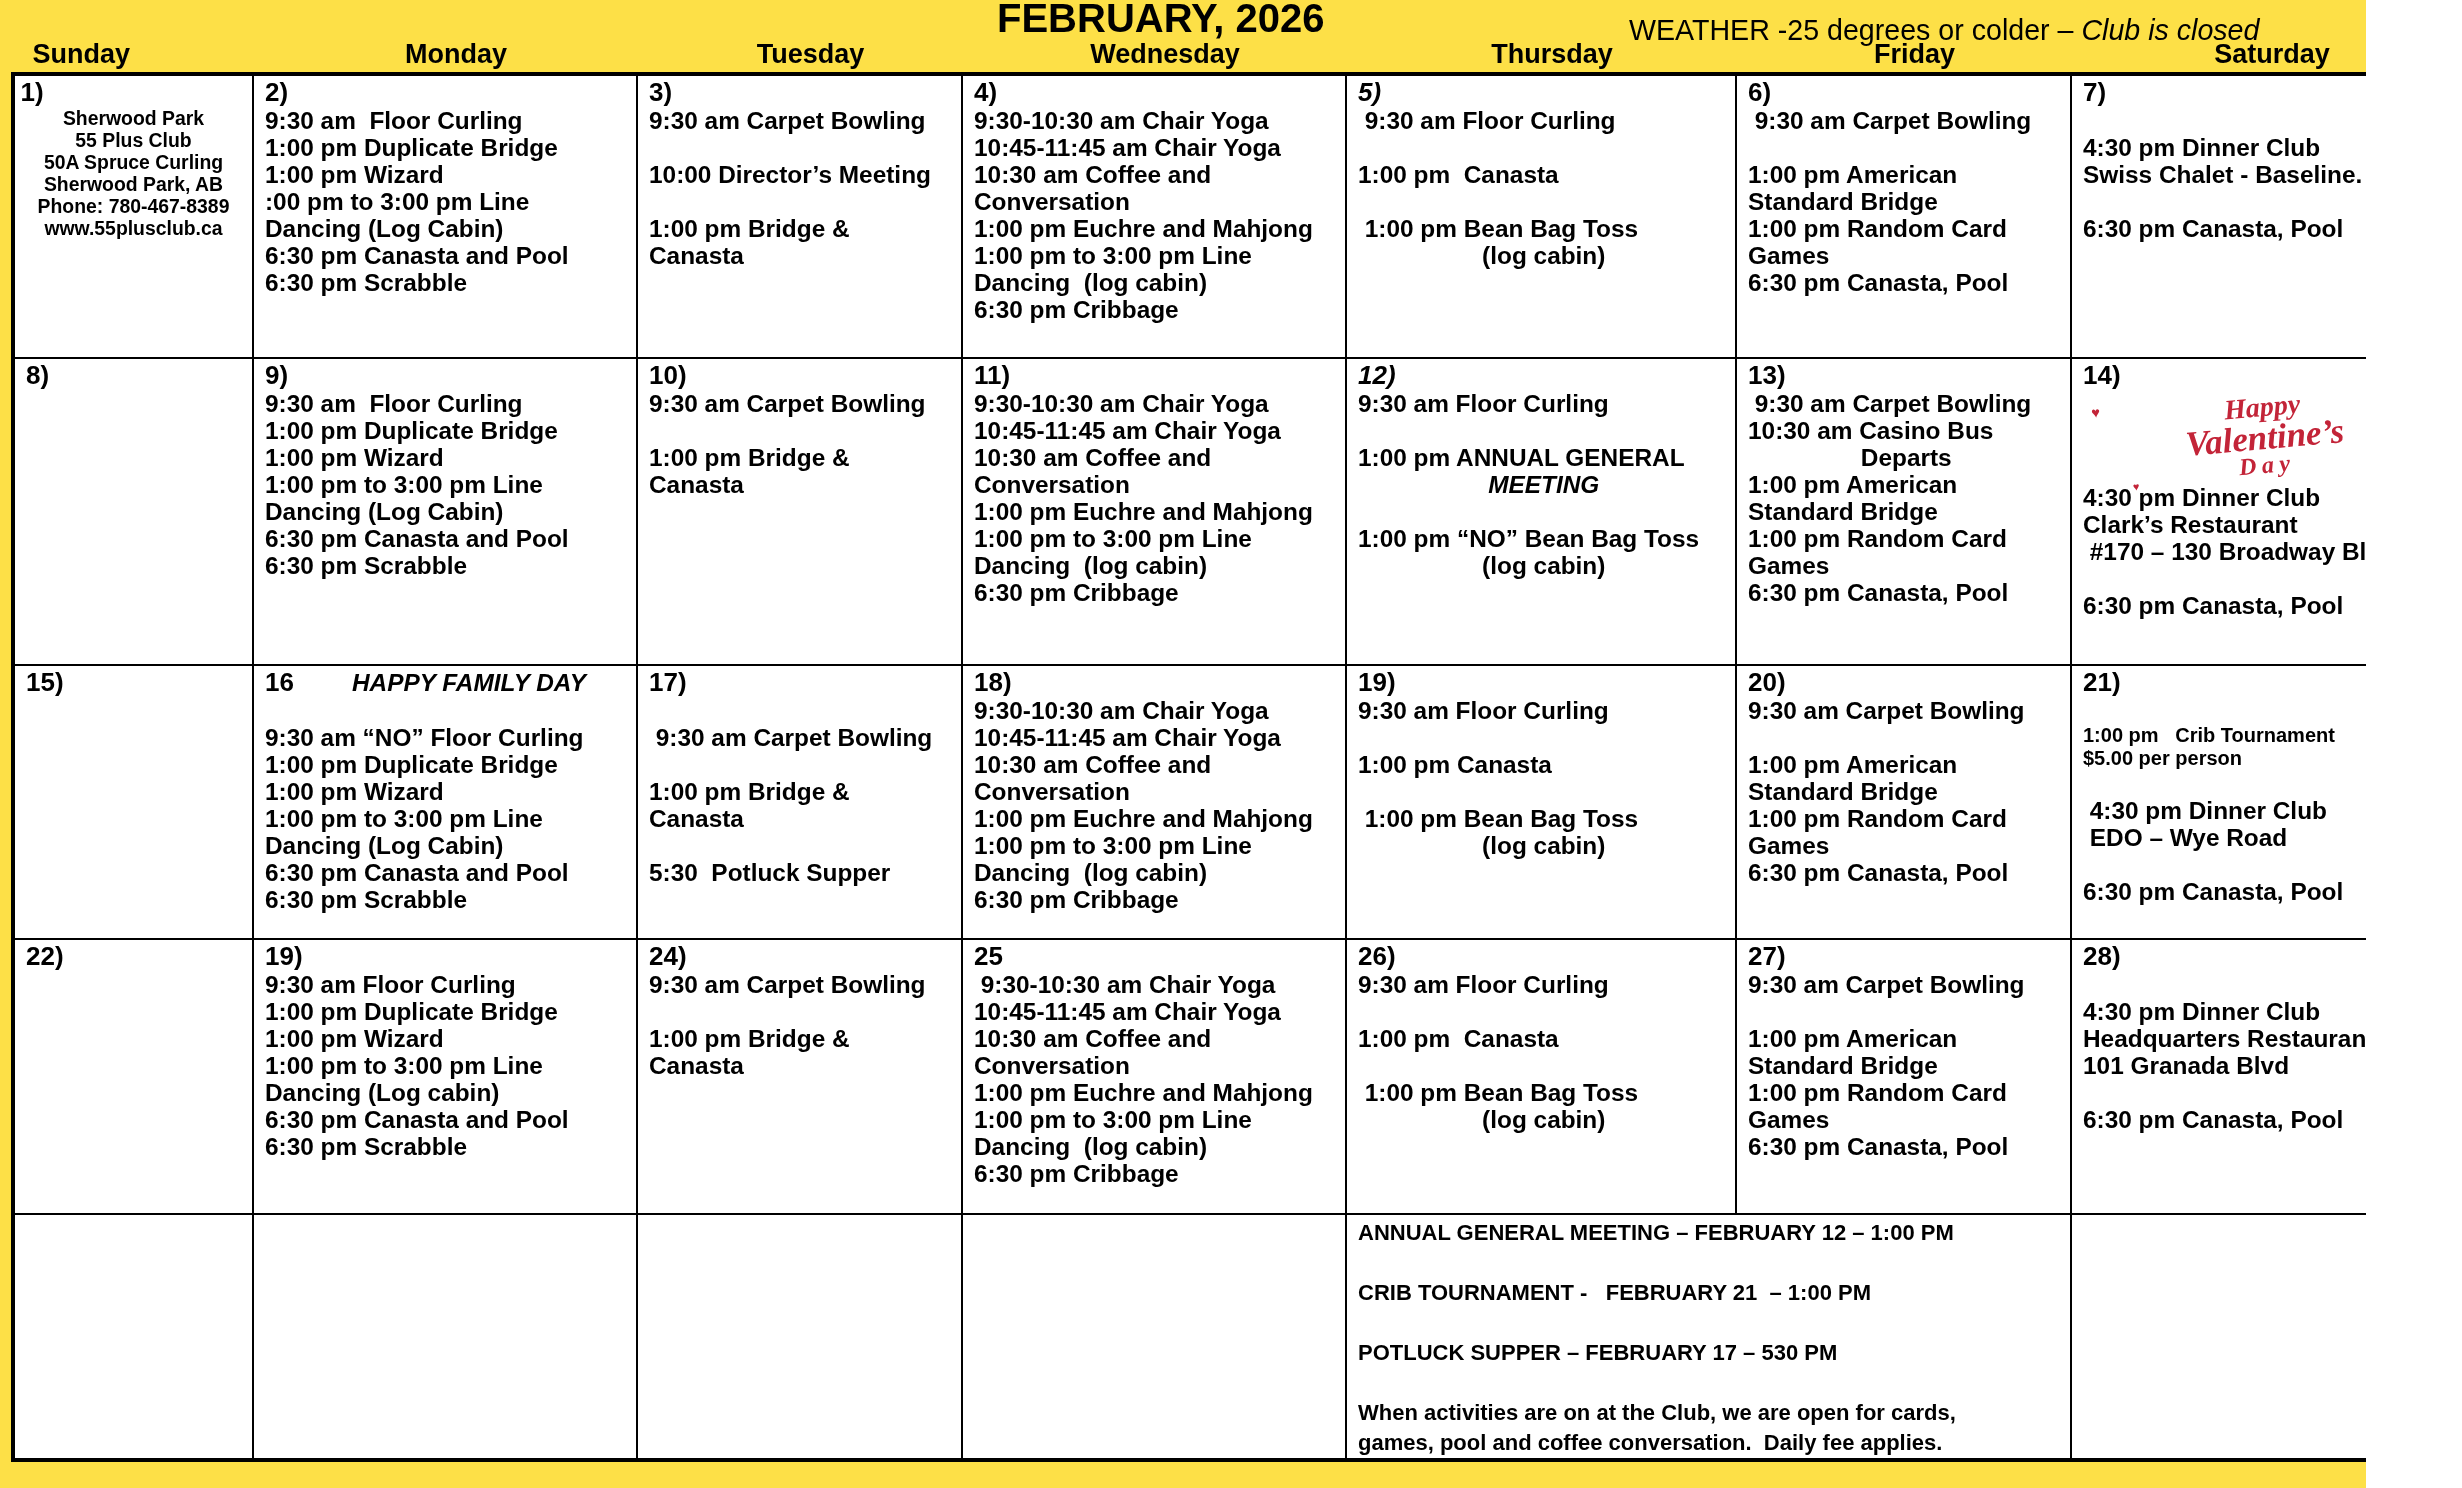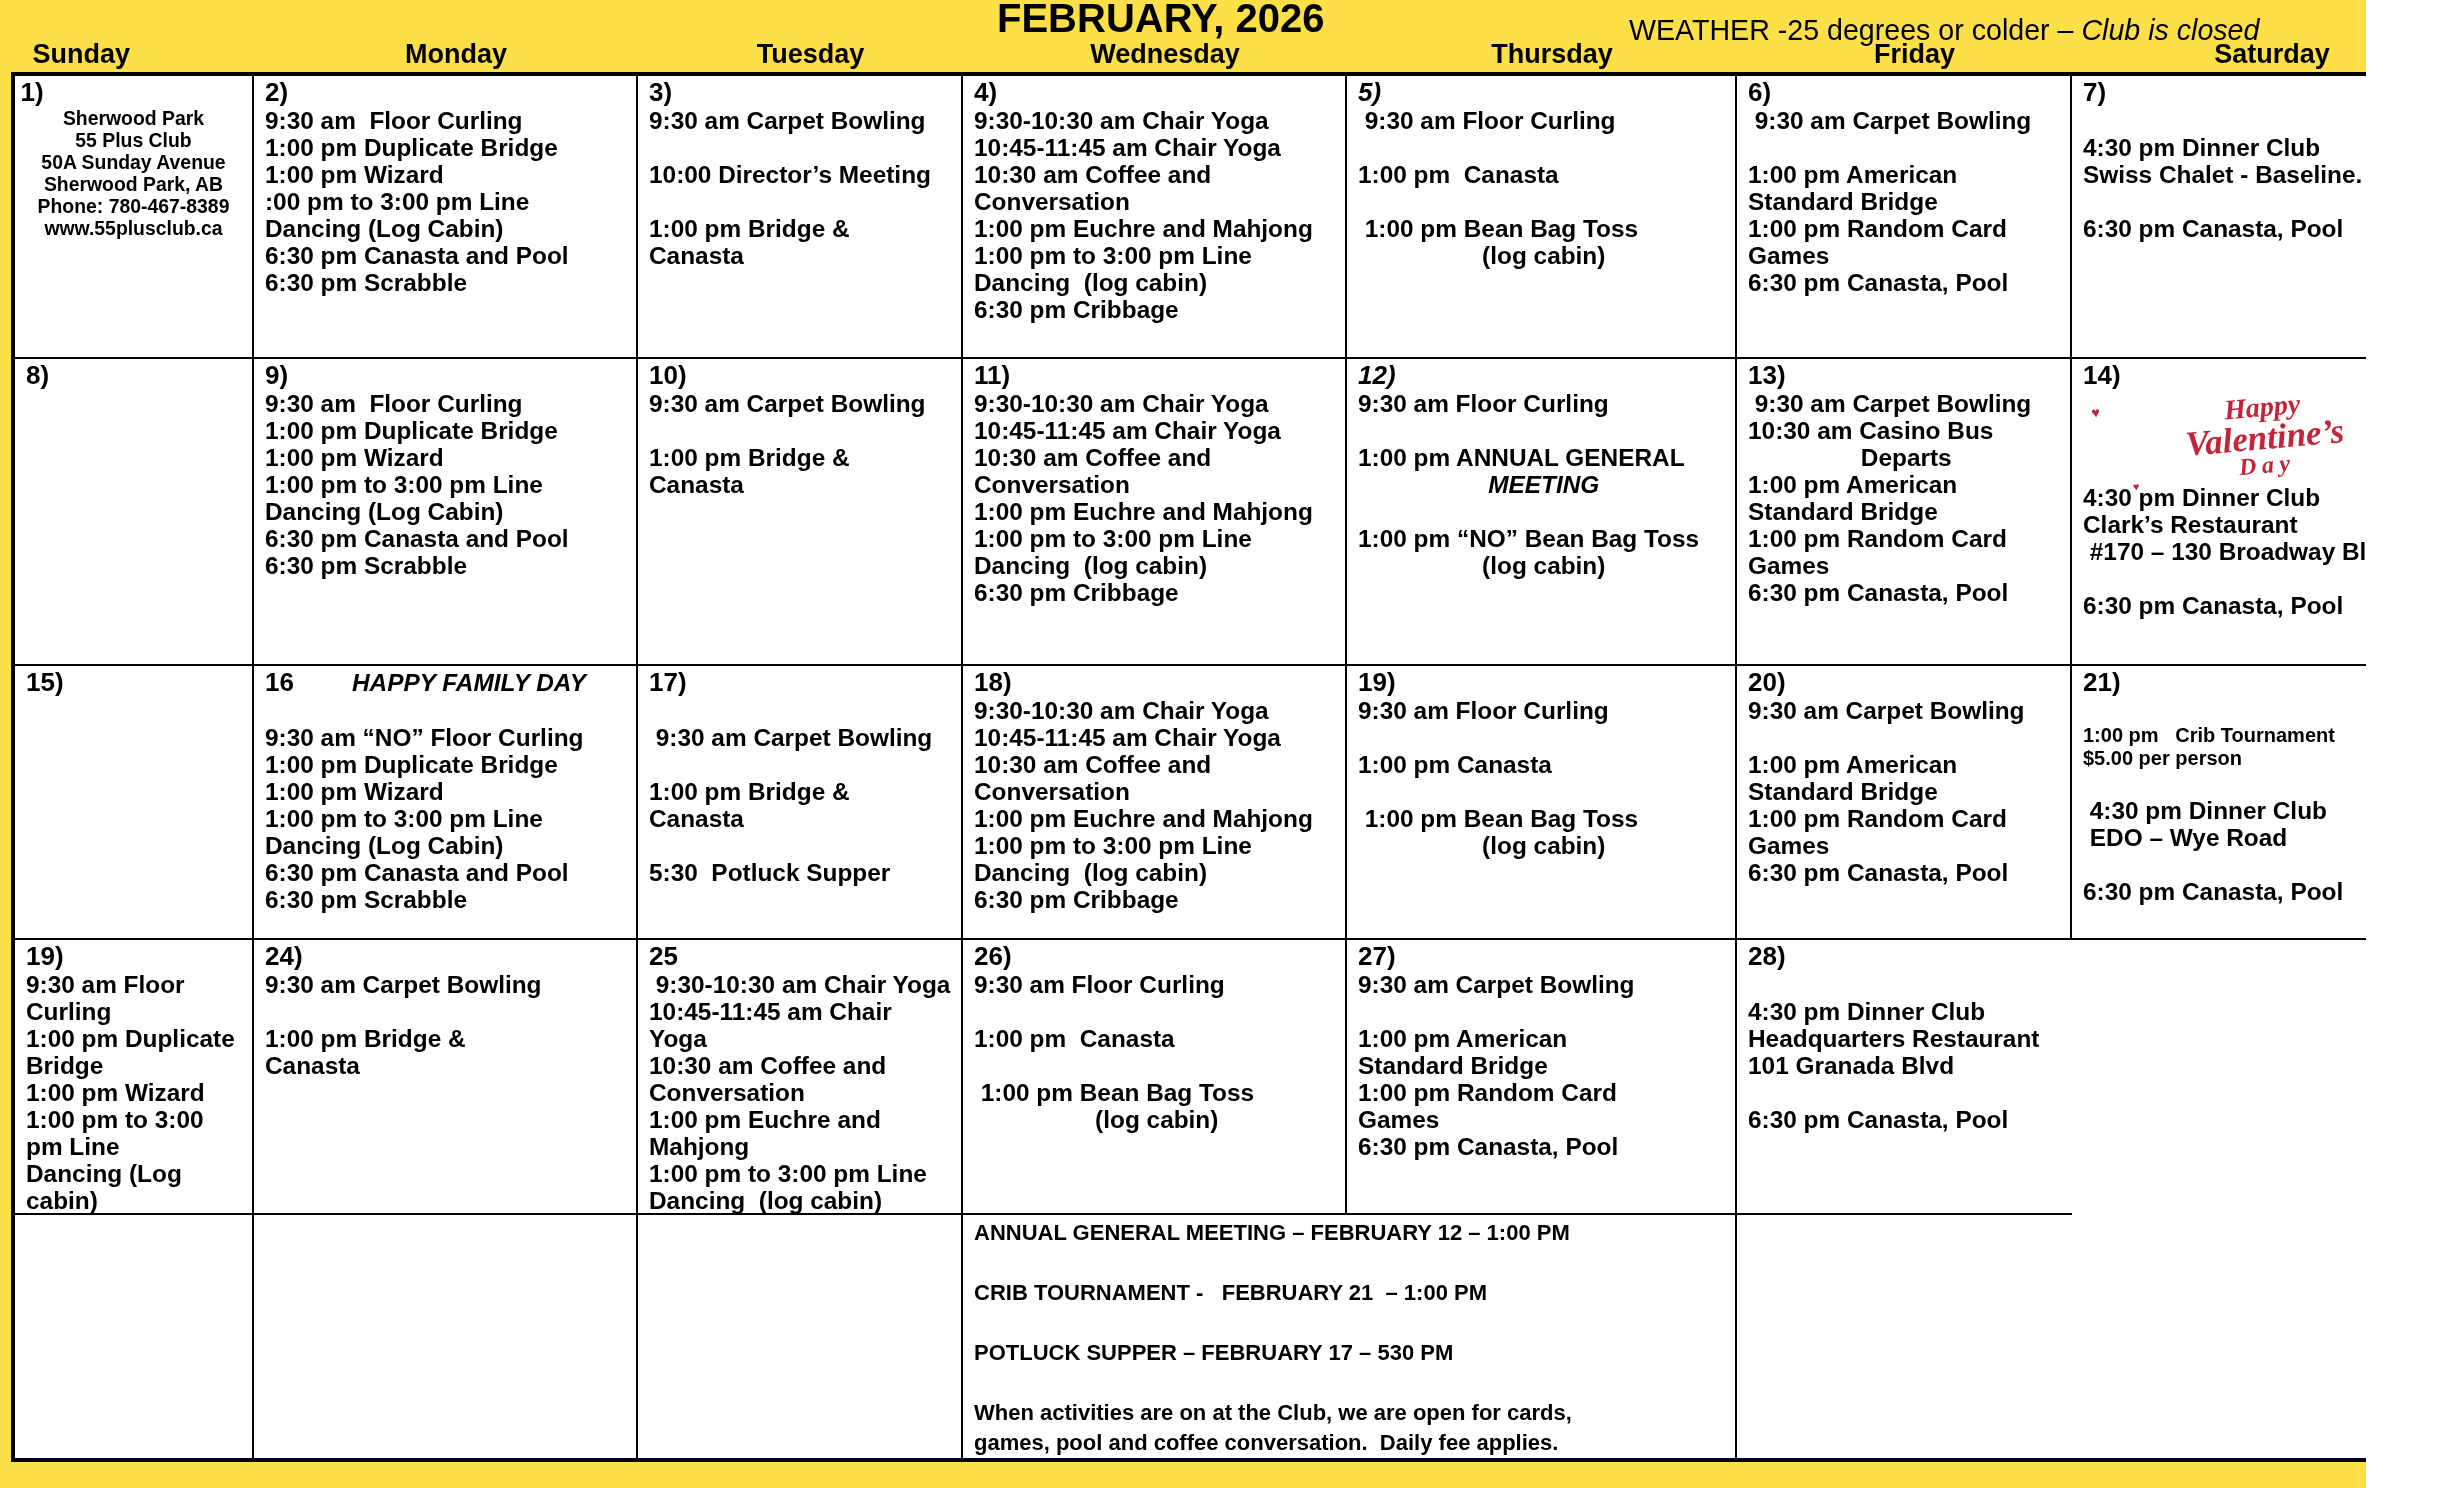--- a/index.html
+++ b/index.html
@@ -53,41 +53,42 @@
   <div class="dayrow">
       <div class="dh first">Sunday</div>
       <div class="dh">Monday</div>
       <div class="dh">Tuesday</div>
       <div class="dh">Wednesday</div>
       <div class="dh">Thursday</div>
       <div class="dh">Friday</div>
       <div class="dh">Saturday</div>
     </div>
   <div class="grid">
-      <div class="cell info"><div class="numline"><span class="num">1)</span></div><div class="info-line">Sherwood Park</div><div class="info-line">55 Plus Club</div><div class="info-line">50A Sunday Avenue</div><div class="info-line">Sherwood Park, AB</div><div class="info-line">Phone: 780-467-8389</div><div class="info-line">www.55plusclub.ca</div></div>
+      <div class="cell info"><div class="numline"><span class="num">1)</span></div><div class="info-line">Sherwood Park</div><div class="info-line">55 Plus Club</div><div class="info-line">50A Spruce Curling</div><div class="info-line">Sherwood Park, AB</div><div class="info-line">Phone: 780-467-8389</div><div class="info-line">www.55plusclub.ca</div></div>
       <div class="cell"><div class="numline"><span class="num">2)</span></div><div class="line">9:30 am  Floor Curling</div><div class="line">1:00 pm Duplicate Bridge</div><div class="line">1:00 pm Wizard</div><div class="line">:00 pm to 3:00 pm Line</div><div class="line">Dancing (Log Cabin)</div><div class="line">6:30 pm Canasta and Pool</div><div class="line">6:30 pm Scrabble</div></div>
       <div class="cell"><div class="numline"><span class="num">3)</span></div><div class="line">9:30 am Carpet Bowling</div><div class="line"></div><div class="line">10:00 Director’s Meeting</div><div class="line"></div><div class="line">1:00 pm Bridge &amp;</div><div class="line">Canasta</div></div>
       <div class="cell"><div class="numline"><span class="num">4)</span></div><div class="line">9:30-10:30 am Chair Yoga</div><div class="line">10:45-11:45 am Chair Yoga</div><div class="line">10:30 am Coffee and</div><div class="line">Conversation</div><div class="line">1:00 pm Euchre and Mahjong</div><div class="line">1:00 pm to 3:00 pm Line</div><div class="line">Dancing  (log cabin)</div><div class="line">6:30 pm Cribbage</div></div>
       <div class="cell"><div class="numline"><span class="num italic">5)</span></div><div class="line"> 9:30 am Floor Curling</div><div class="line"></div><div class="line">1:00 pm  Canasta</div><div class="line"></div><div class="line"> 1:00 pm Bean Bag Toss</div><div class="line center">(log cabin)</div></div>
       <div class="cell"><div class="numline"><span class="num">6)</span></div><div class="line"> 9:30 am Carpet Bowling</div><div class="line"></div><div class="line">1:00 pm American</div><div class="line">Standard Bridge</div><div class="line">1:00 pm Random Card</div><div class="line">Games</div><div class="line">6:30 pm Canasta, Pool</div></div>
       <div class="cell last-col"><div class="numline"><span class="num">7)</span></div><div class="line"></div><div class="line">4:30 pm Dinner Club</div><div class="line">Swiss Chalet - Baseline.</div><div class="line"></div><div class="line">6:30 pm Canasta, Pool</div></div>
       <div class="cell"><div class="numline"><span class="num">8)</span></div></div>
       <div class="cell"><div class="numline"><span class="num">9)</span></div><div class="line">9:30 am  Floor Curling</div><div class="line">1:00 pm Duplicate Bridge</div><div class="line">1:00 pm Wizard</div><div class="line">1:00 pm to 3:00 pm Line</div><div class="line">Dancing (Log Cabin)</div><div class="line">6:30 pm Canasta and Pool</div><div class="line">6:30 pm Scrabble</div></div>
       <div class="cell"><div class="numline"><span class="num">10)</span></div><div class="line">9:30 am Carpet Bowling</div><div class="line"></div><div class="line">1:00 pm Bridge &amp;</div><div class="line">Canasta</div></div>
       <div class="cell"><div class="numline"><span class="num">11)</span></div><div class="line">9:30-10:30 am Chair Yoga</div><div class="line">10:45-11:45 am Chair Yoga</div><div class="line">10:30 am Coffee and</div><div class="line">Conversation</div><div class="line">1:00 pm Euchre and Mahjong</div><div class="line">1:00 pm to 3:00 pm Line</div><div class="line">Dancing  (log cabin)</div><div class="line">6:30 pm Cribbage</div></div>
       <div class="cell"><div class="numline"><span class="num italic">12)</span></div><div class="line">9:30 am Floor Curling</div><div class="line"></div><div class="line">1:00 pm ANNUAL GENERAL</div><div class="line center italic">MEETING</div><div class="line"></div><div class="line">1:00 pm “NO” Bean Bag Toss</div><div class="line center">(log cabin)</div></div>
       <div class="cell"><div class="numline"><span class="num">13)</span></div><div class="line"> 9:30 am Carpet Bowling</div><div class="line">10:30 am Casino Bus</div><div class="line center">Departs</div><div class="line">1:00 pm American</div><div class="line">Standard Bridge</div><div class="line">1:00 pm Random Card</div><div class="line">Games</div><div class="line">6:30 pm Canasta, Pool</div></div>
       <div class="cell last-col"><div class="numline"><span class="num">14)</span></div><div class="valentine" style="color: rgb(195, 36, 56);"><div class="v1">Happy</div><div class="v2">Valentine’s</div><div class="v3">Day</div><span class="heart h1">♥</span><span class="heart h2">♥</span><span class="heart h3">♥</span></div><div class="line">4:30 pm Dinner Club</div><div class="line">Clark’s Restaurant</div><div class="line"> #170 – 130 Broadway Blvd</div><div class="line"></div><div class="line">6:30 pm Canasta, Pool</div></div>
       <div class="cell"><div class="numline"><span class="num">15)</span></div></div>
       <div class="cell"><div class="numline"><span class="num">16</span><span class="numsuffix">HAPPY FAMILY DAY</span></div><div class="line"></div><div class="line">9:30 am “NO” Floor Curling</div><div class="line">1:00 pm Duplicate Bridge</div><div class="line">1:00 pm Wizard</div><div class="line">1:00 pm to 3:00 pm Line</div><div class="line">Dancing (Log Cabin)</div><div class="line">6:30 pm Canasta and Pool</div><div class="line">6:30 pm Scrabble</div></div>
       <div class="cell"><div class="numline"><span class="num">17)</span></div><div class="line"></div><div class="line"> 9:30 am Carpet Bowling</div><div class="line"></div><div class="line">1:00 pm Bridge &amp;</div><div class="line">Canasta</div><div class="line"></div><div class="line">5:30  Potluck Supper</div></div>
       <div class="cell"><div class="numline"><span class="num">18)</span></div><div class="line">9:30-10:30 am Chair Yoga</div><div class="line">10:45-11:45 am Chair Yoga</div><div class="line">10:30 am Coffee and</div><div class="line">Conversation</div><div class="line">1:00 pm Euchre and Mahjong</div><div class="line">1:00 pm to 3:00 pm Line</div><div class="line">Dancing  (log cabin)</div><div class="line">6:30 pm Cribbage</div></div>
       <div class="cell"><div class="numline"><span class="num">19)</span></div><div class="line">9:30 am Floor Curling</div><div class="line"></div><div class="line">1:00 pm Canasta</div><div class="line"></div><div class="line"> 1:00 pm Bean Bag Toss</div><div class="line center">(log cabin)</div></div>
       <div class="cell"><div class="numline"><span class="num">20)</span></div><div class="line">9:30 am Carpet Bowling</div><div class="line"></div><div class="line">1:00 pm American</div><div class="line">Standard Bridge</div><div class="line">1:00 pm Random Card</div><div class="line">Games</div><div class="line">6:30 pm Canasta, Pool</div></div>
       <div class="cell last-col"><div class="numline"><span class="num">21)</span></div><div class="line"></div><div class="line small">1:00 pm   Crib Tournament</div><div class="line small">$5.00 per person</div><div class="line"></div><div class="line"> 4:30 pm Dinner Club</div><div class="line"> EDO – Wye Road</div><div class="line"></div><div class="line">6:30 pm Canasta, Pool</div></div>
+      <div class="cell"><div class="numline"><span class="num">22)</span></div></div>
       <div class="cell"><div class="numline"><span class="num">19)</span></div><div class="line">9:30 am Floor Curling</div><div class="line">1:00 pm Duplicate Bridge</div><div class="line">1:00 pm Wizard</div><div class="line">1:00 pm to 3:00 pm Line</div><div class="line">Dancing (Log cabin)</div><div class="line">6:30 pm Canasta and Pool</div><div class="line">6:30 pm Scrabble</div></div>
       <div class="cell"><div class="numline"><span class="num">24)</span></div><div class="line">9:30 am Carpet Bowling</div><div class="line"></div><div class="line">1:00 pm Bridge &amp;</div><div class="line">Canasta</div></div>
       <div class="cell"><div class="numline"><span class="num">25</span></div><div class="line"> 9:30-10:30 am Chair Yoga</div><div class="line">10:45-11:45 am Chair Yoga</div><div class="line">10:30 am Coffee and</div><div class="line">Conversation</div><div class="line">1:00 pm Euchre and Mahjong</div><div class="line">1:00 pm to 3:00 pm Line</div><div class="line">Dancing  (log cabin)</div><div class="line">6:30 pm Cribbage</div></div>
       <div class="cell"><div class="numline"><span class="num">26)</span></div><div class="line">9:30 am Floor Curling</div><div class="line"></div><div class="line">1:00 pm  Canasta</div><div class="line"></div><div class="line"> 1:00 pm Bean Bag Toss</div><div class="line center">(log cabin)</div></div>
       <div class="cell"><div class="numline"><span class="num">27)</span></div><div class="line">9:30 am Carpet Bowling</div><div class="line"></div><div class="line">1:00 pm American</div><div class="line">Standard Bridge</div><div class="line">1:00 pm Random Card</div><div class="line">Games</div><div class="line">6:30 pm Canasta, Pool</div></div>
       <div class="cell last-col"><div class="numline"><span class="num">28)</span></div><div class="line"></div><div class="line">4:30 pm Dinner Club</div><div class="line">Headquarters Restaurant</div><div class="line">101 Granada Blvd</div><div class="line"></div><div class="line">6:30 pm Canasta, Pool</div></div>
       <div class="cell last-row"></div>
       <div class="cell last-row"></div>
       <div class="cell last-row"></div>
       <div class="cell last-row"></div>

